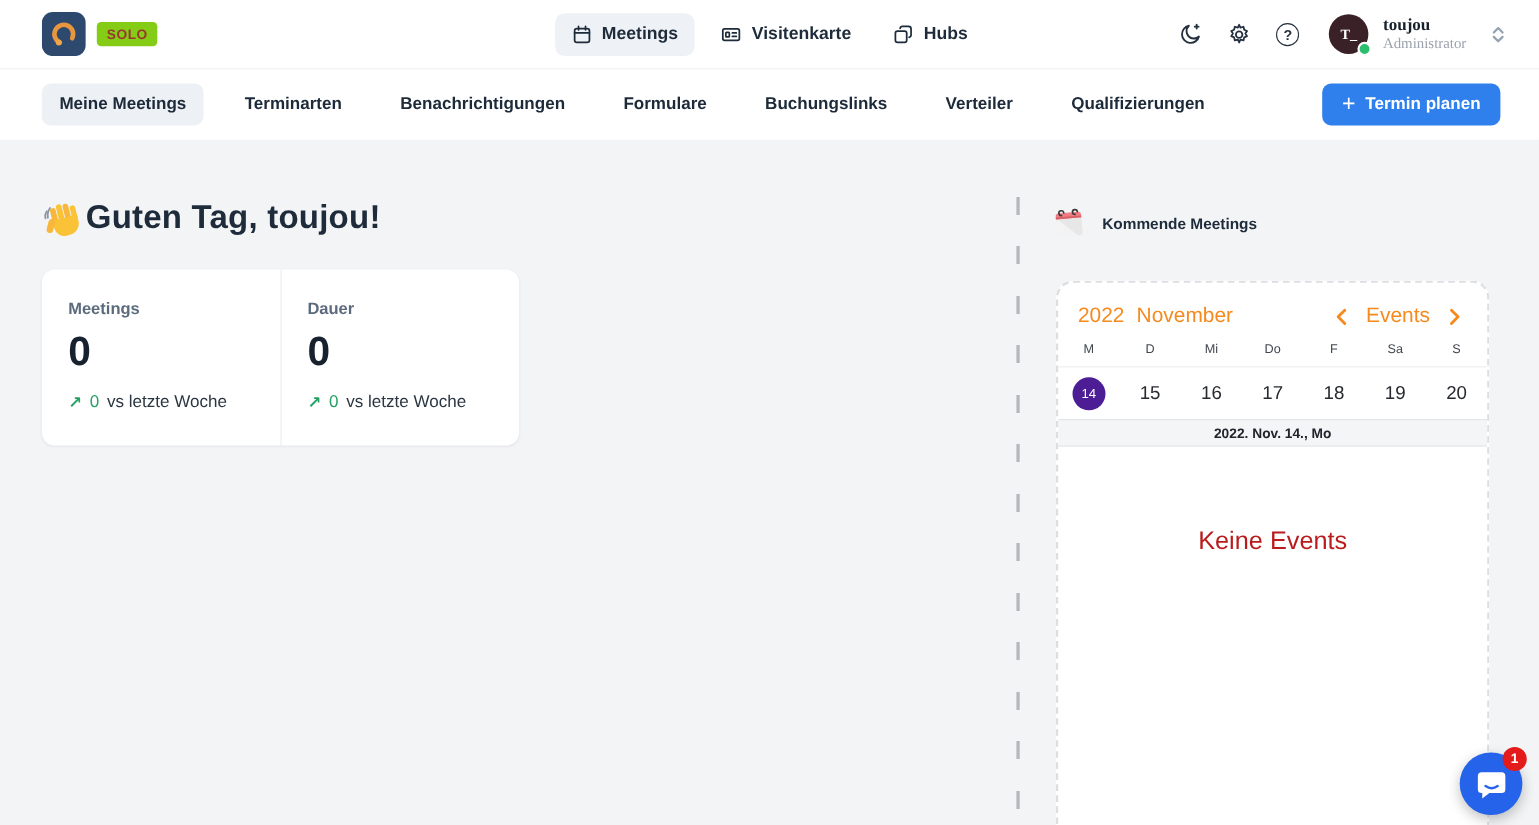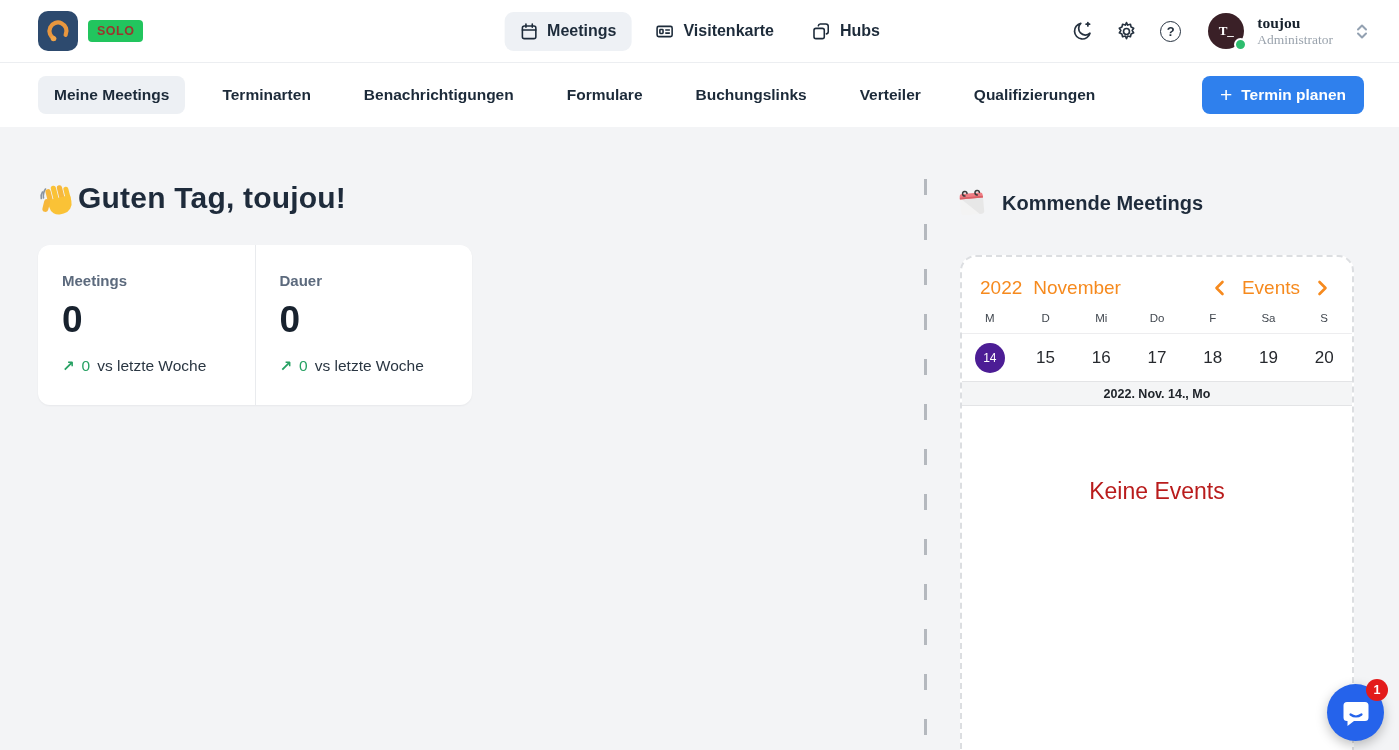--- a/index.html
+++ b/index.html
@@ -8,21 +8,21 @@
     font-family:"Liberation Sans","DejaVu Sans",sans-serif;
     background:#f3f4f6; color:#1b2735; position:relative;
   }
   
   .topbar {
     height:62px; background:#fff; display:flex; align-items:center;
     padding:0 30px 0 38px; position:relative; z-index:5;
   }
   .logo-wrap { display:flex; align-items:center; gap:10px; }
   .solo-badge {
-    background:#22c55e; color:#99372e; font-size:12.5px; font-weight:bold;
+    background:#84cc16; color:#99372e; font-size:12.5px; font-weight:bold;
     letter-spacing:.5px; padding:4px 9px; border-radius:4px;
   }
   .topnav {
     position:absolute; left:50%; transform:translateX(-50%);
     display:flex; align-items:center; gap:8px;
   }
   .topnav-item {
     display:flex; align-items:center; gap:9px; border:none; background:transparent;
     font-family:inherit; font-size:16px; font-weight:600; color:#1d2b3a;
     padding:10px 15px; border-radius:9px; cursor:pointer;
@@ -91,21 +91,21 @@
   .delta-arrow { color:#27a163; font-weight:bold; font-size:15px; }
   .delta-num { color:#27a163; }
   
   .v-sep {
     position:absolute; left:924px; top:52px; width:3px; height:571px;
     background:repeating-linear-gradient(to bottom,#b4b8be 0 16px,transparent 16px 45px);
   }
   .upcoming-head {
     position:absolute; left:956px; top:60px; display:flex; align-items:center; gap:14px;
   }
-  .upcoming-title { font-size:20px; font-weight:800; color:#1e2b3b; }
+  .upcoming-title { font-size:14px; font-weight:800; color:#1e2b3b; }
   .cal-card {
     position:absolute; left:960px; top:128px; width:394px; height:520px;
     background:#fff; border:2px dashed #dcdee1; border-radius:16px; overflow:hidden;
   }
   .cal-header {
     display:flex; align-items:center; justify-content:space-between;
     padding:20px 20px 13px 18px;
   }
   .cal-month { display:flex; align-items:baseline; gap:11px;
     font-size:19px; font-weight:500; color:#f68a1e; }

